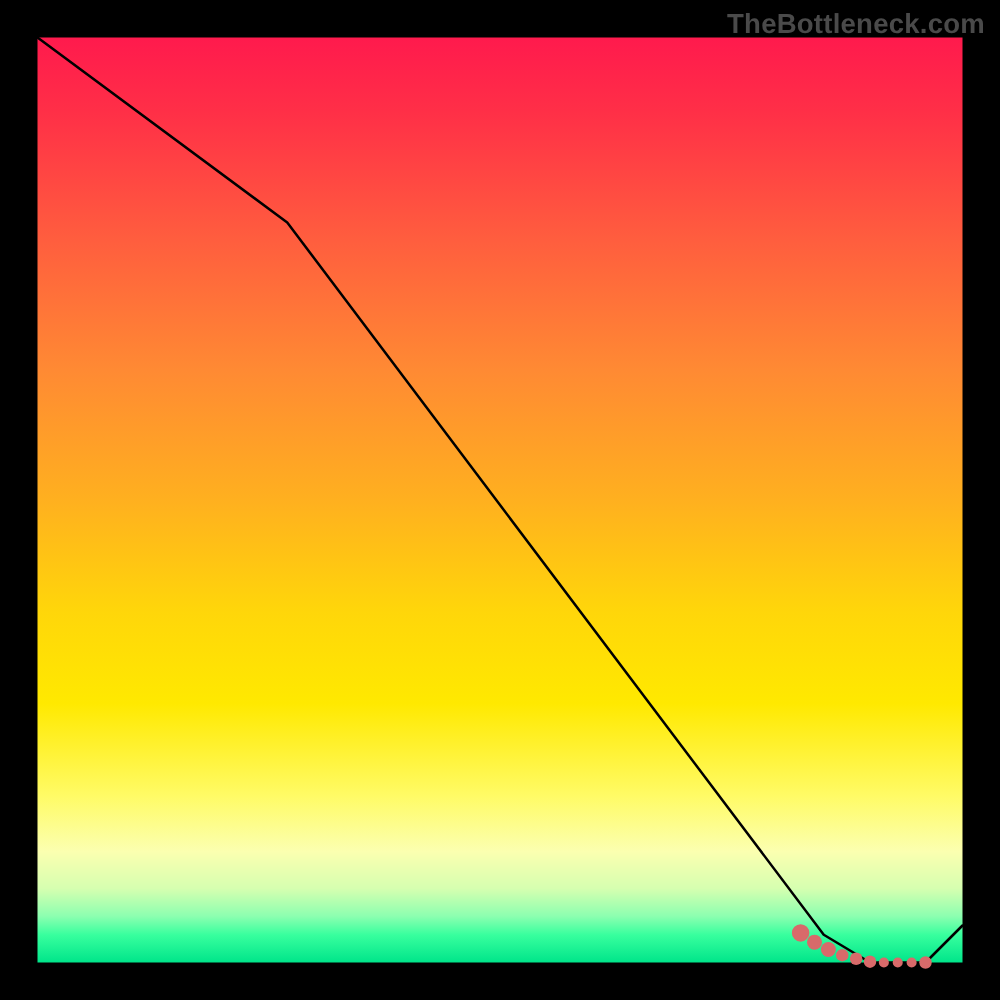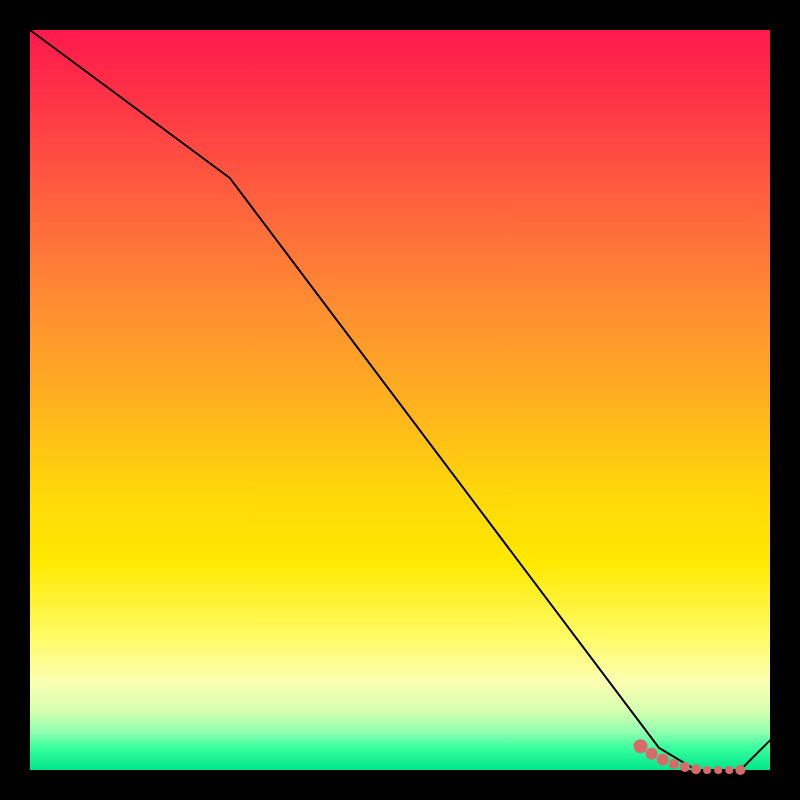--- a/index.html
+++ b/index.html
@@ -69,20 +69,21 @@
   .dots circle {
     fill: #d86a6a;
   }
 </style>
 </head>
 <body>
 
 <div class="stage">
   <div class="panel"></div>
 
+  <div class="watermark">TheBottleneck.com</div>
 
   <svg class="overlay" viewBox="0 0 800 800">
     <path class="curve" d="M30.0 30.0 L229.8 178.0 L659.0 747.8 L696.0 770.0 L740.4 770.0 L770.0 740.4" stroke="#000000"></path>
     <g class="dots">
         <circle cx="640.5" cy="746.3" r="7" fill="#d86a6a"></circle>
         <circle cx="651.6" cy="753.7" r="6" fill="#d86a6a"></circle>
         <circle cx="662.7" cy="759.6" r="6" fill="#d86a6a"></circle>
         <circle cx="673.8" cy="764.1" r="5" fill="#d86a6a"></circle>
         <circle cx="684.9" cy="767.0" r="5" fill="#d86a6a"></circle>
         <circle cx="696.0" cy="769.3" r="5" fill="#d86a6a"></circle>

